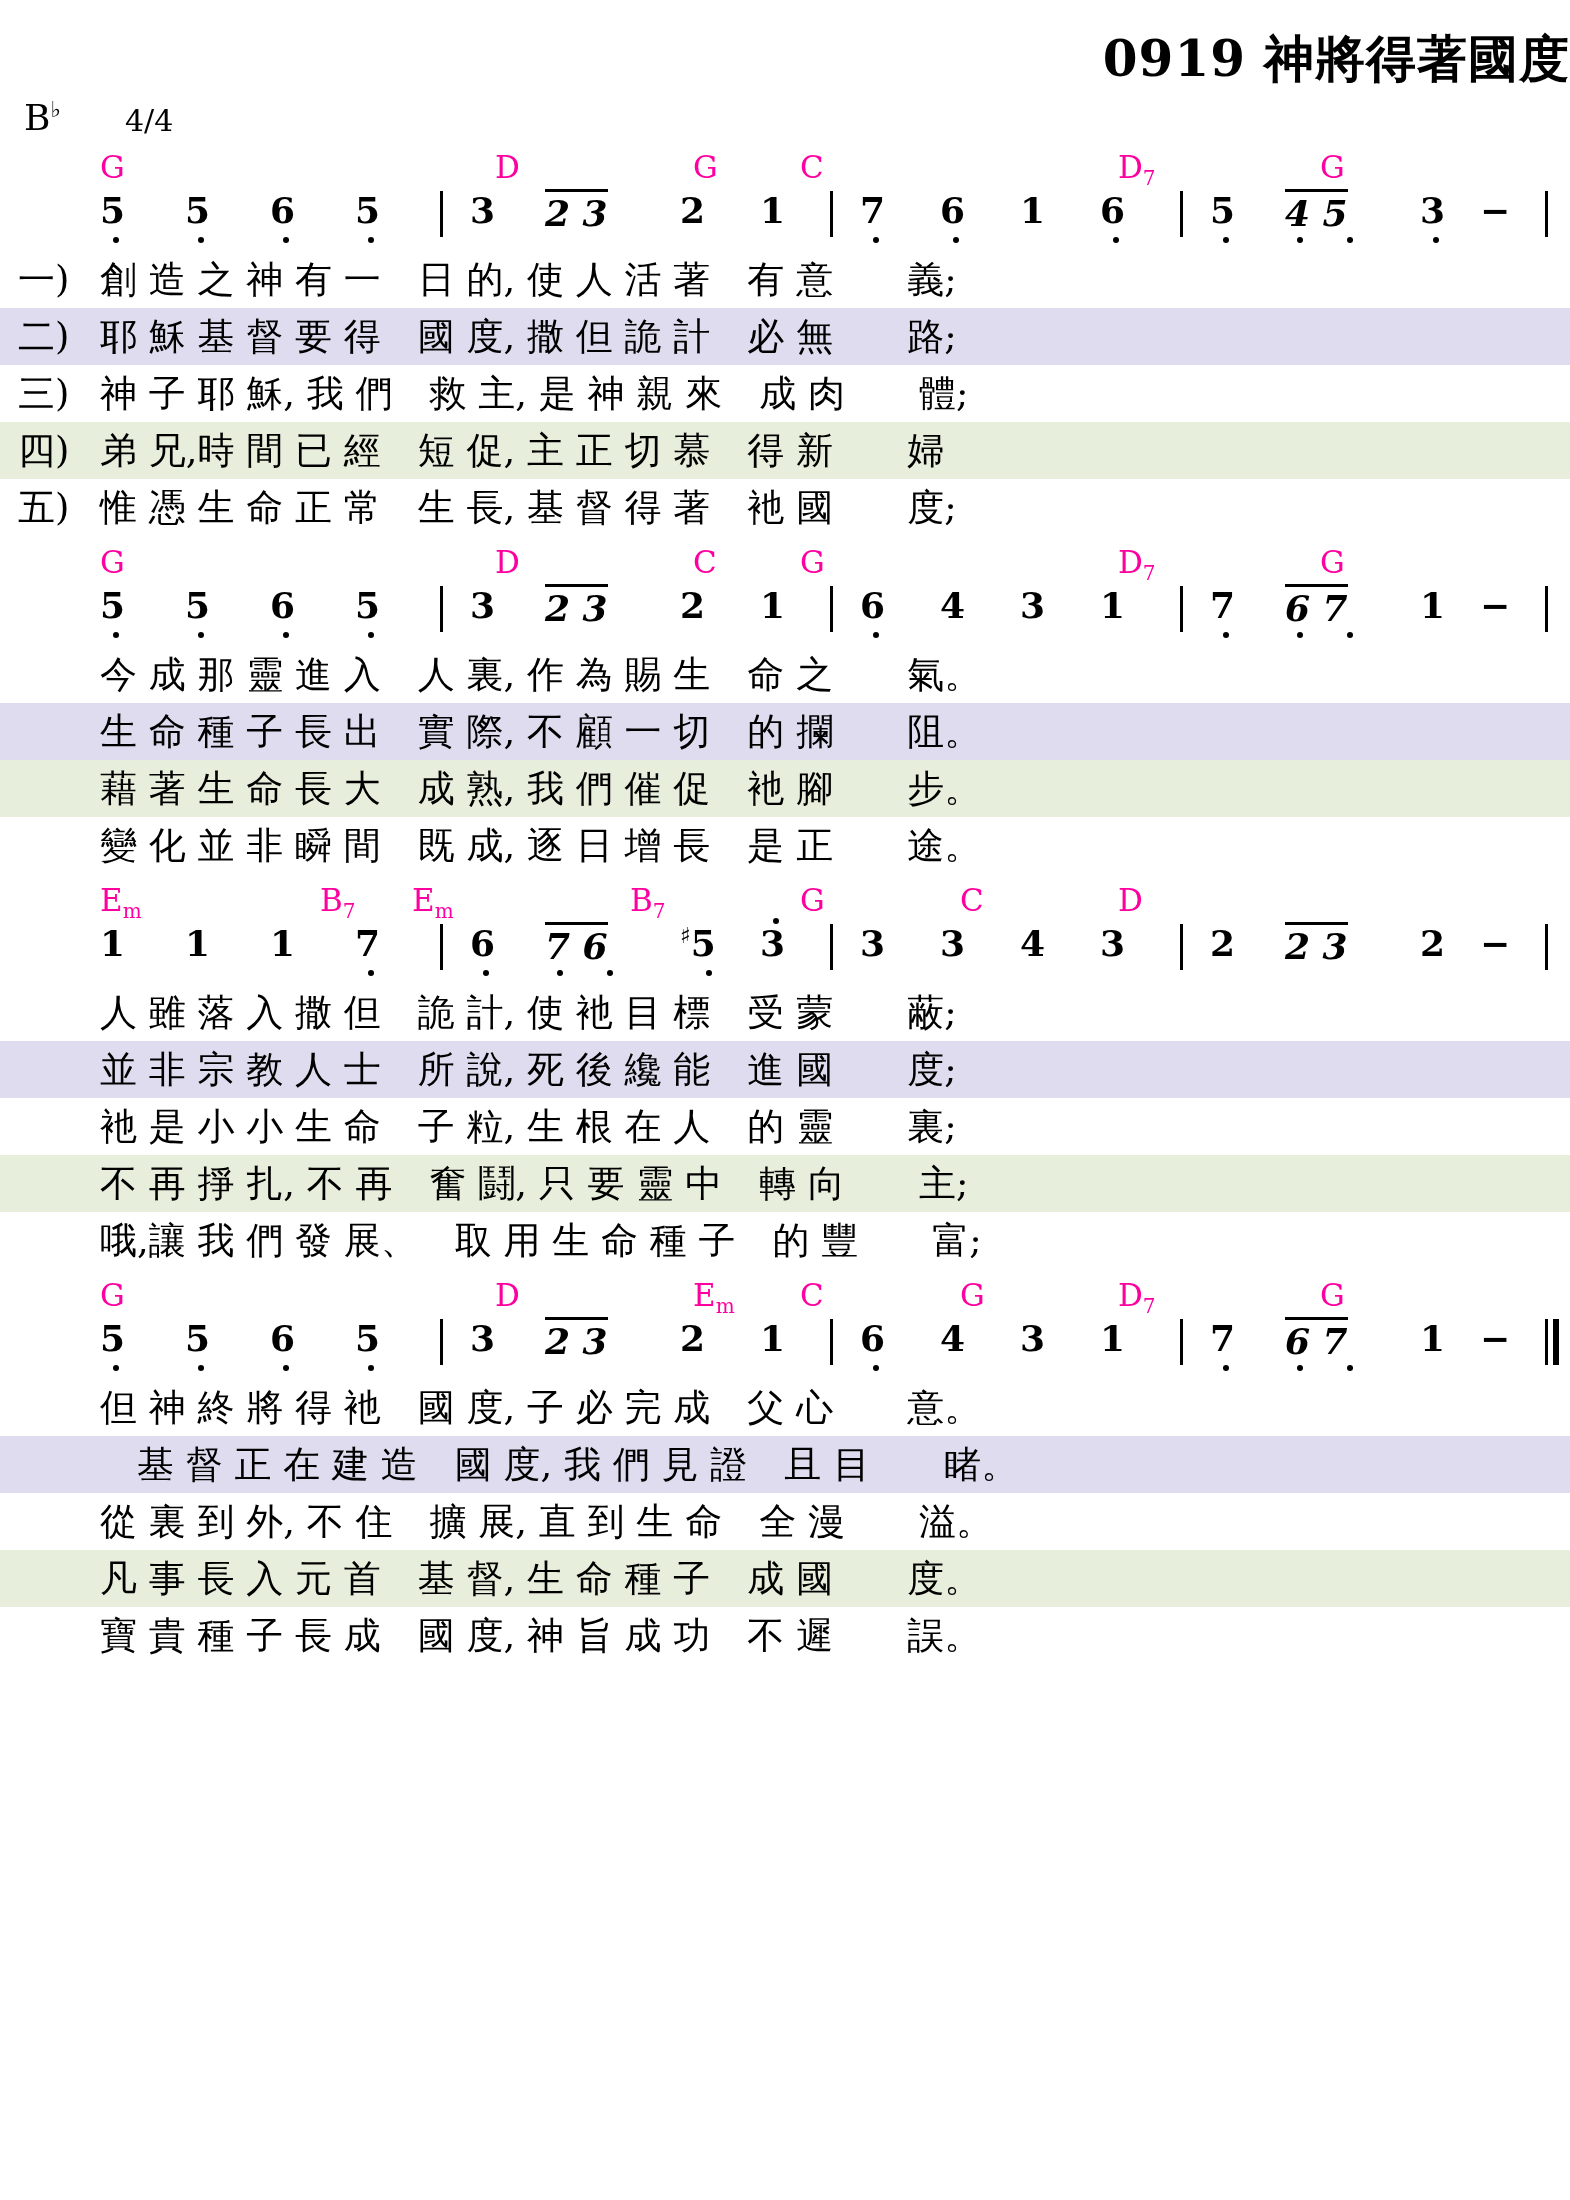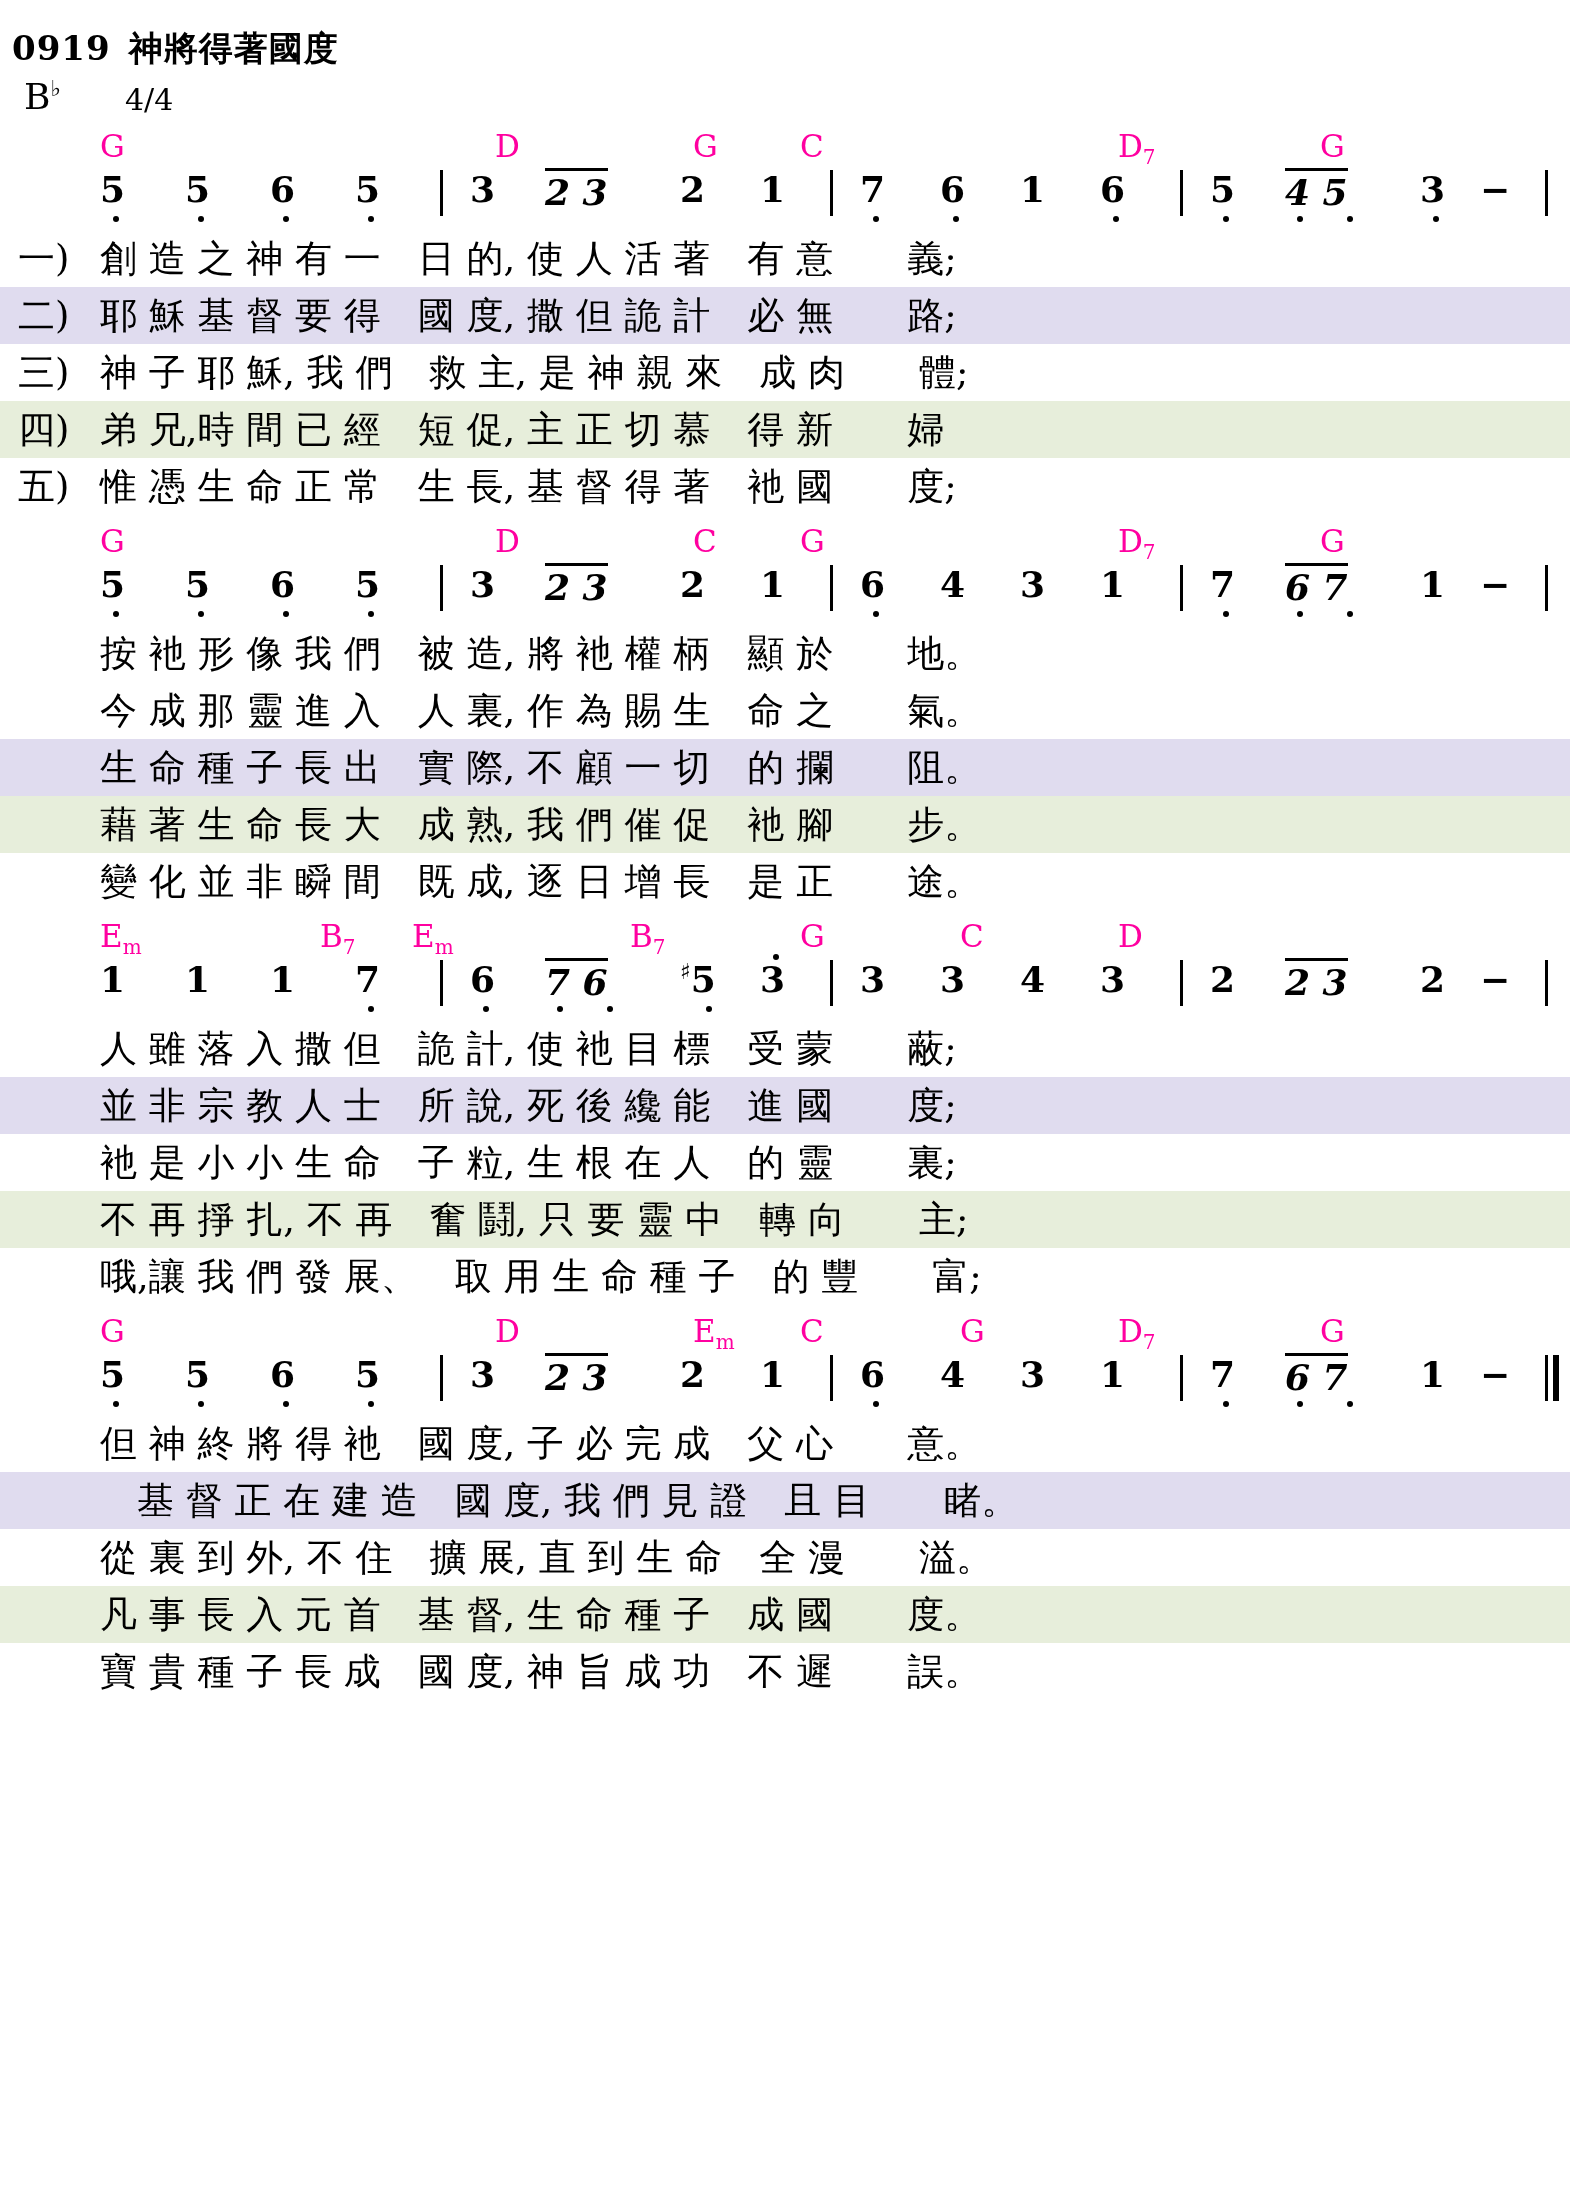--- a/index.html
+++ b/index.html
@@ -18,22 +18,22 @@
   .page {
     position: relative;
     width: 1570px;
     height: 2200px;
     padding: 0;
     box-sizing: border-box;
   }
 
   
   .title {
-    text-align: left;
-    font-size: 34px;
+    text-align: right;
+    font-size: 50px;
     font-weight: bold;
     letter-spacing: 1px;
     padding-top: 26px;
     font-family: "DejaVu Serif", "Liberation Serif", serif;
     padding-left: 12px;
   }
   .title .num {
     margin-right: 18px;
   }
   .keyline {
@@ -256,23 +256,20 @@
           <div class="note" style="left: 1020px;"><span>3</span></div>
           <div class="note" style="left: 1100px;"><span>1</span></div>
           <div class="barline" style="left: 1180px;"></div>
           <div class="note" style="left: 1210px;"><span>7</span><span class="dot-below" style="left: 13px; top: 48px;"></span></div>
           <div class="note" style="left: 1285px;"><span class="und">6 7</span><span class="dot-below" style="left: 12px; top: 48px;"></span><span class="dot-below" style="left: 62px; top: 48px;"></span></div>
           <div class="note" style="left: 1420px;"><span>1</span></div>
           <div class="note" style="left: 1480px;"><span>−</span></div>
           <div class="barline" style="left: 1545px;"></div>
         </div>
         <div class="lyricrow">
-          <span class="lyr" style="left: 100px;">按 衪 形 像 我 們　被 造, 將 衪 權 柄　顯 於　　地。</span>
-        </div>
-        <div class="lyricrow">
           <span class="lyr" style="left: 100px;">今 成 那 靈 進 入　人 裏, 作 為 賜 生　命 之　　氣。</span>
         </div>
         <div class="lyricrow shade-purple">
           <span class="lyr" style="left: 100px;">生 命 種 子 長 出　實 際, 不 顧 一 切　的 攔　　阻。</span>
         </div>
         <div class="lyricrow shade-green">
           <span class="lyr" style="left: 100px; text-align: right;">藉 著 生 命 長 大　成 熟, 我 們 催 促　衪 腳　　步。</span>
         </div>
         <div class="lyricrow">
           <span class="lyr" style="left: 100px;">變 化 並 非 瞬 間　既 成, 逐 日 增 長　是 正　　途。</span>

